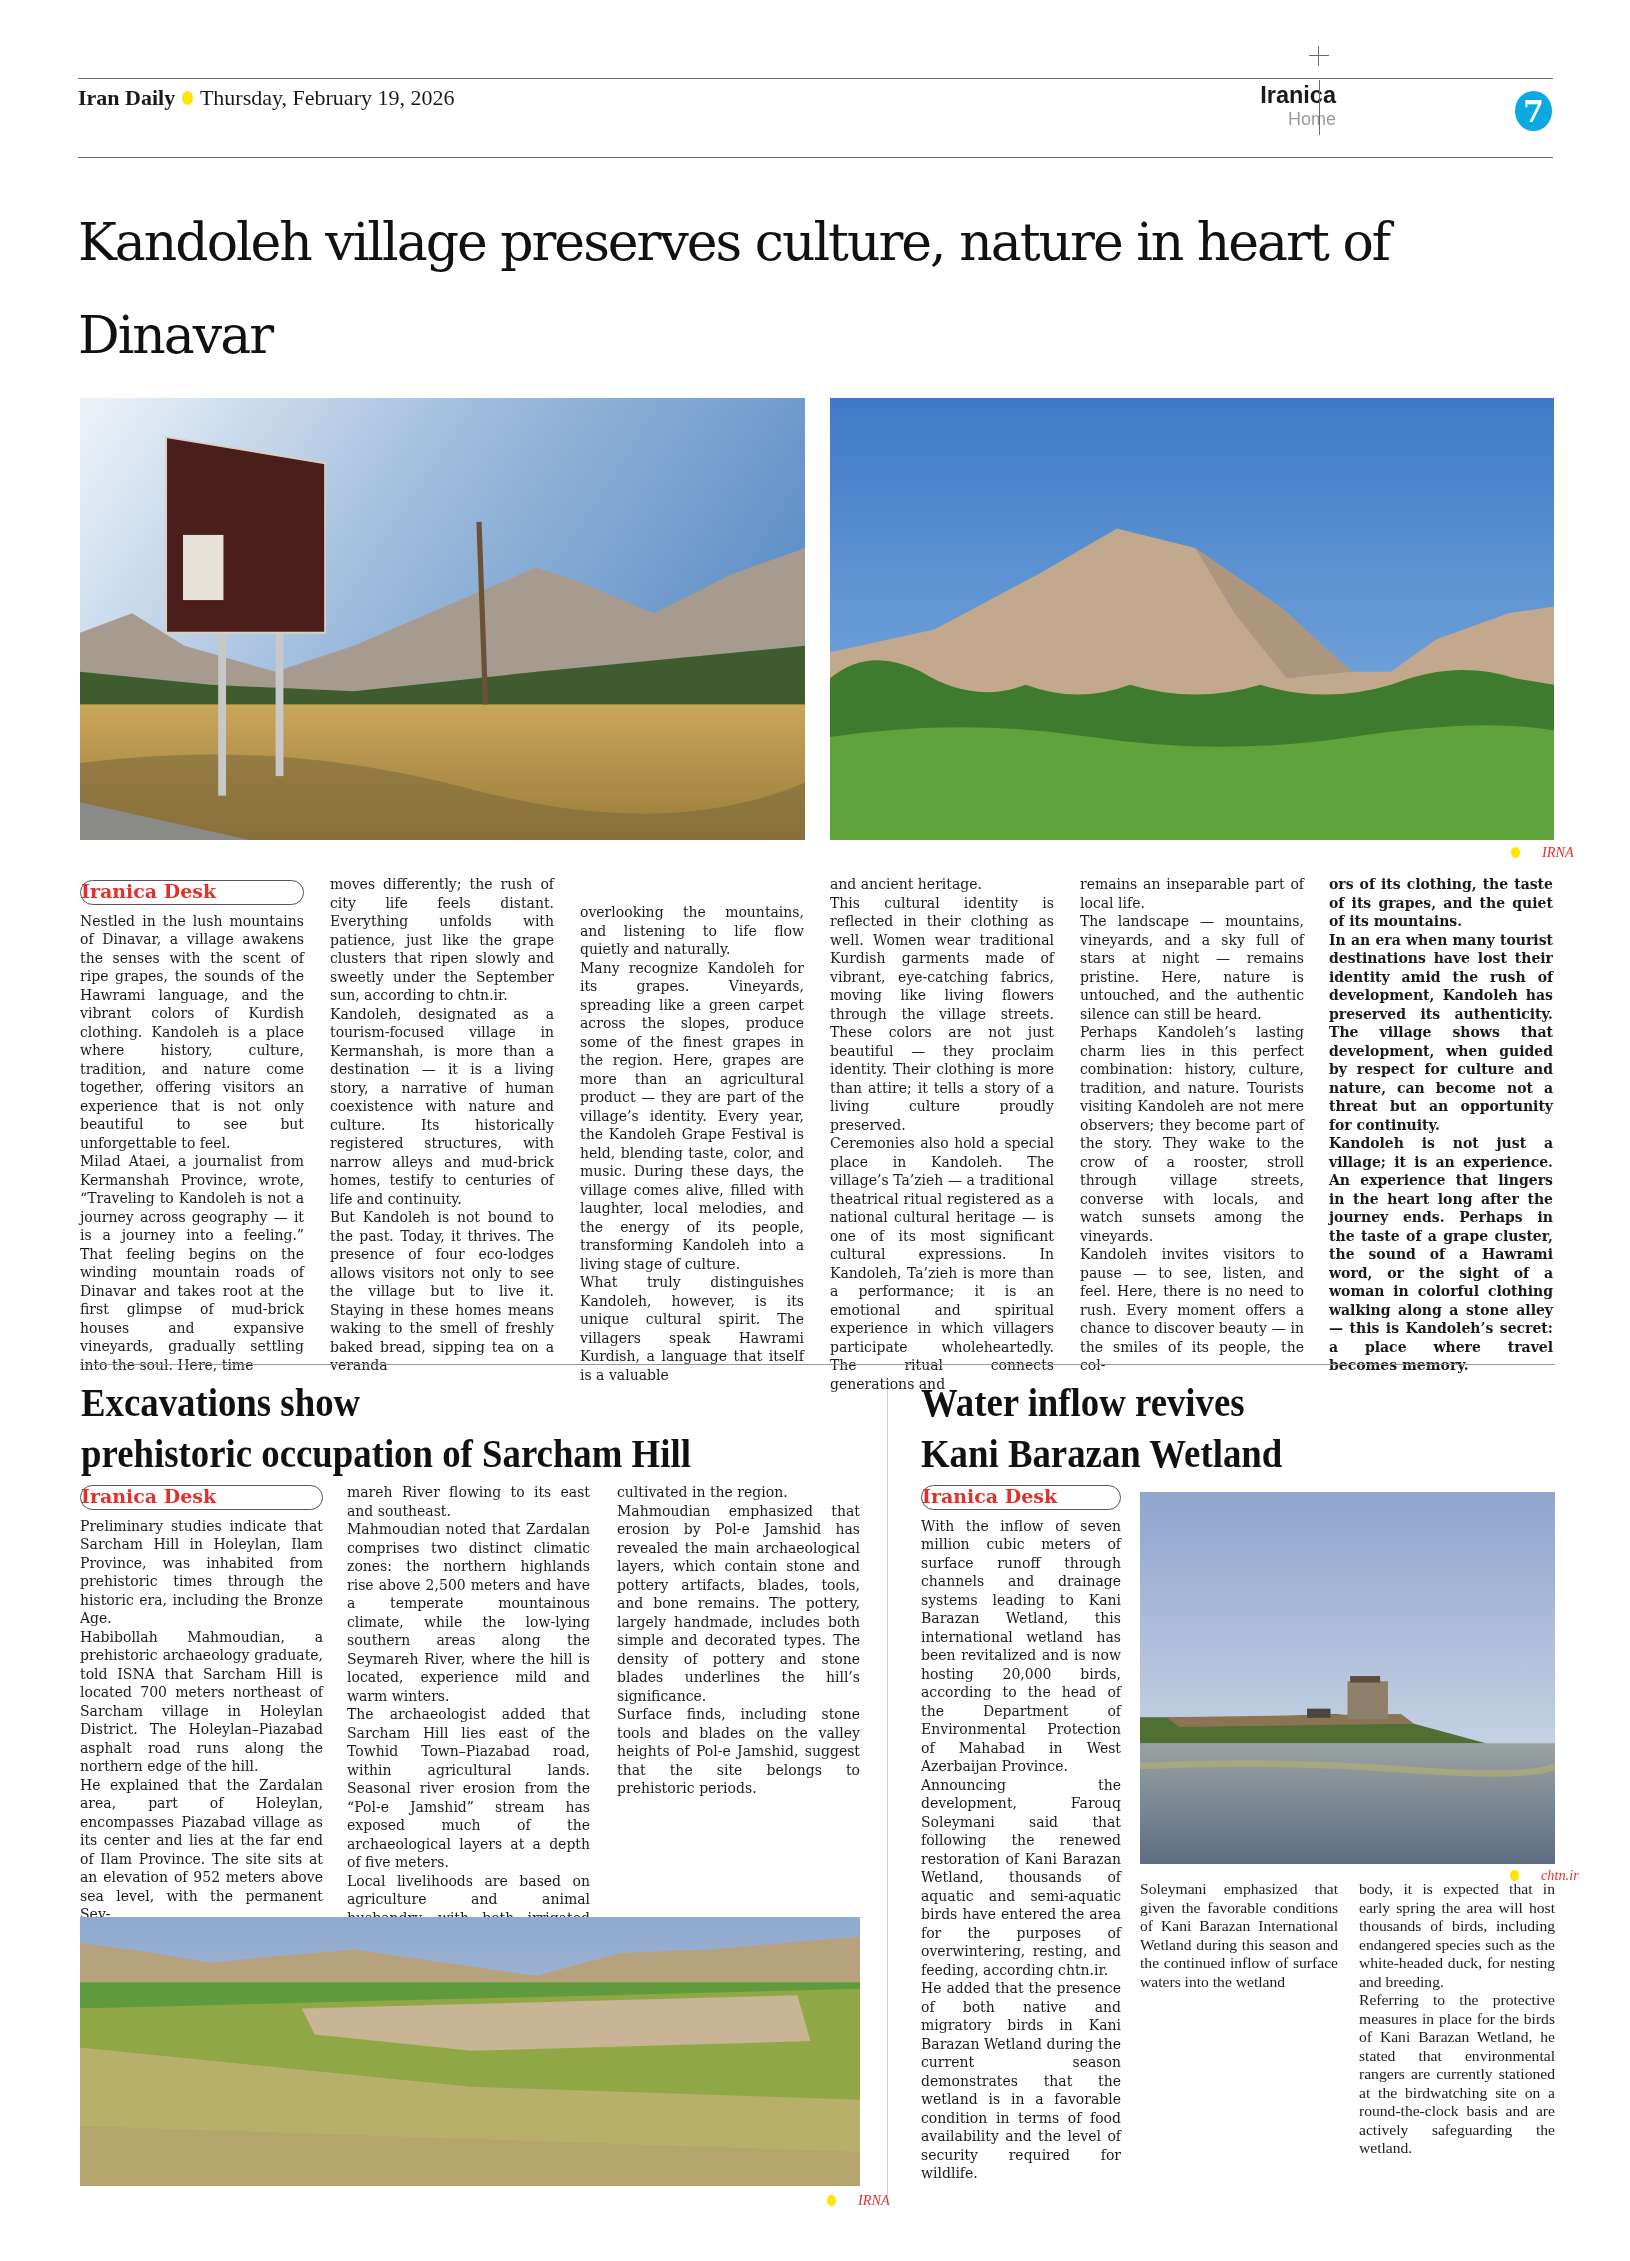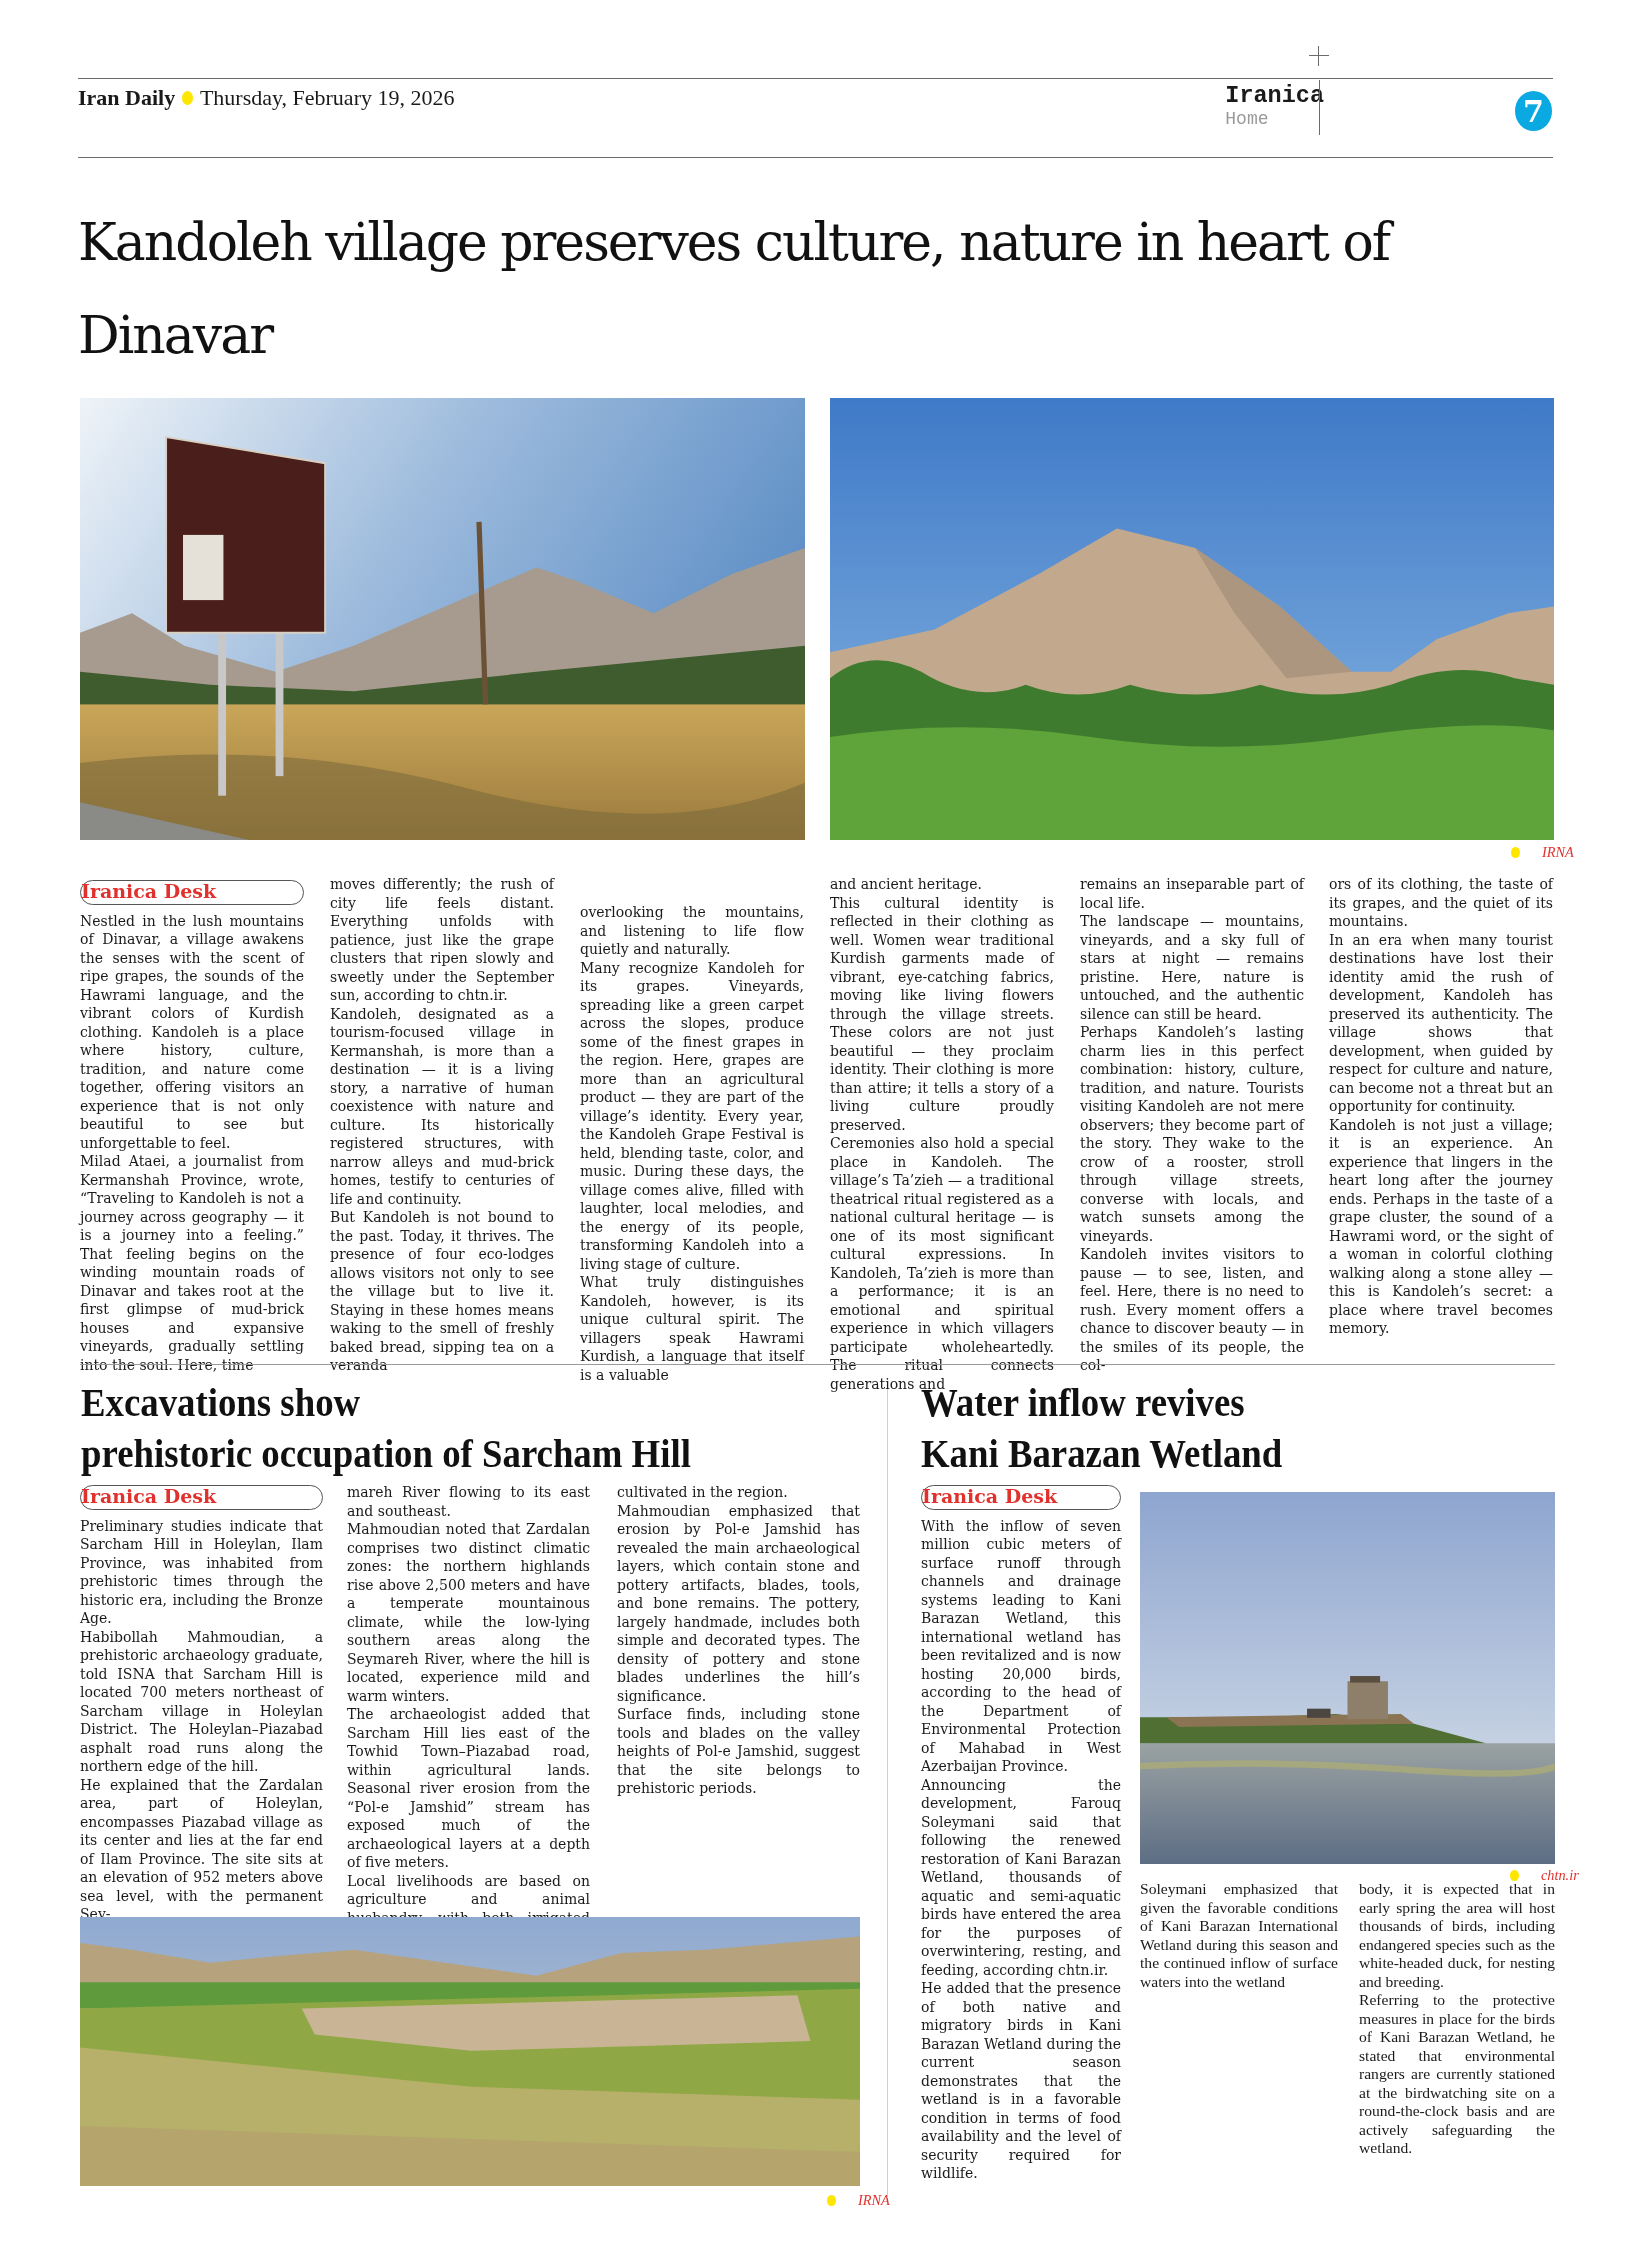--- a/index.html
+++ b/index.html
@@ -7,21 +7,21 @@
   body { position: relative; font-family: "DejaVu Serif", serif; color: #1a1a1a; }
 
   .abs { position: absolute; }
 
   
   .rule { position: absolute; height: 1.3px; background: #6b6b6b; }
   .folio-left { left: 78px; top: 85px; font-family: "Liberation Serif", serif; font-size: 22px; display: flex; align-items: center; gap: 6.5px; }
   .folio-left .paper { font-weight: bold; }
   .dot { display: inline-block; width: 11.7px; height: 14.3px; border-radius: 50%; background: #ffe600; }
   .folio-date { font-family: "Liberation Serif", serif; }
-  .section-name { right: 306px; top: 83px; font-family: Liberation Mono, monospace; }
+  .section-name { right: 294px; top: 83px; text-align: right; font-family: Liberation Sans, sans-serif; }
   .section-name .sec { font-size: 23.5px; font-weight: bold; display: block; line-height: 1.1; }
   .section-name .sub { font-size: 18px; color: #9a9a9a; display: block; line-height: 1.2; }
   .vbar { position: absolute; left: 1319px; top: 80px; width: 1.3px; height: 55px; background: #6b6b6b; }
   .cross { position: absolute; left: 1309px; top: 46px; width: 19.6px; height: 19.6px; }
   .cross::before, .cross::after { content: ""; position: absolute; background: #6b6b6b; }
   .cross::before { left: 9px; top: 0; width: 1.3px; height: 19.6px; }
   .cross::after { left: 0; top: 9px; width: 19.6px; height: 1.3px; }
   .page-num { position: absolute; left: 1515px; top: 91px; width: 37px; height: 40px; border-radius: 50%; background: #0aa9e2; color: #fff; font-weight: bold; font-size: 30px; display: flex; align-items: center; justify-content: center; font-family: "DejaVu Serif", serif; }
 
   
@@ -128,21 +128,21 @@
   <p>and ancient heritage.</p>
   <p>This cultural identity is reflected in their clothing as well. Women wear traditional Kurdish garments made of vibrant, eye-catching fabrics, moving like living flowers through the village streets. These colors are not just beautiful — they proclaim identity. Their clothing is more than attire; it tells a story of a living culture proudly preserved.</p>
   <p>Ceremonies also hold a special place in Kandoleh. The village’s Ta’zieh — a traditional theatrical ritual registered as a national cultural heritage — is one of its most significant cultural expressions. In Kandoleh, Ta’zieh is more than a performance; it is an emotional and spiritual experience in which villagers participate wholeheartedly. The ritual connects generations and</p>
 </div>
 <div class="col" style="left:1080px; top:875px; width:224px;">
   <p>remains an inseparable part of local life.</p>
   <p>The landscape — mountains, vineyards, and a sky full of stars at night — remains pristine. Here, nature is untouched, and the authentic silence can still be heard.</p>
   <p>Perhaps Kandoleh’s lasting charm lies in this perfect combination: history, culture, tradition, and nature. Tourists visiting Kandoleh are not mere observers; they become part of the story. They wake to the crow of a rooster, stroll through village streets, converse with locals, and watch sunsets among the vineyards.</p>
   <p>Kandoleh invites visitors to pause — to see, listen, and feel. Here, there is no need to rush. Every moment offers a chance to discover beauty — in the smiles of its people, the col-</p>
 </div>
-<div class="col" style="left:1329px; top:875px; width:224px;">
+<div class="col" style="left:1329px; top:875px; width:224px;font-weight:bold;">
   <p>ors of its clothing, the taste of its grapes, and the quiet of its mountains.</p>
   <p>In an era when many tourist destinations have lost their identity amid the rush of development, Kandoleh has preserved its authenticity. The village shows that development, when guided by respect for culture and nature, can become not a threat but an opportunity for continuity.</p>
   <p>Kandoleh is not just a village; it is an experience. An experience that lingers in the heart long after the journey ends. Perhaps in the taste of a grape cluster, the sound of a Hawrami word, or the sight of a woman in colorful clothing walking along a stone alley — this is Kandoleh’s secret: a place where travel becomes memory.</p>
 </div>
 
 <div class="hr" style="left:80px; top:1364px; width:1475px;"></div>
 
 <div class="sub-headline" style="left:81px; top:1377px;">
   <div>Excavations show</div>
   <div>prehistoric occupation of Sarcham Hill</div>

